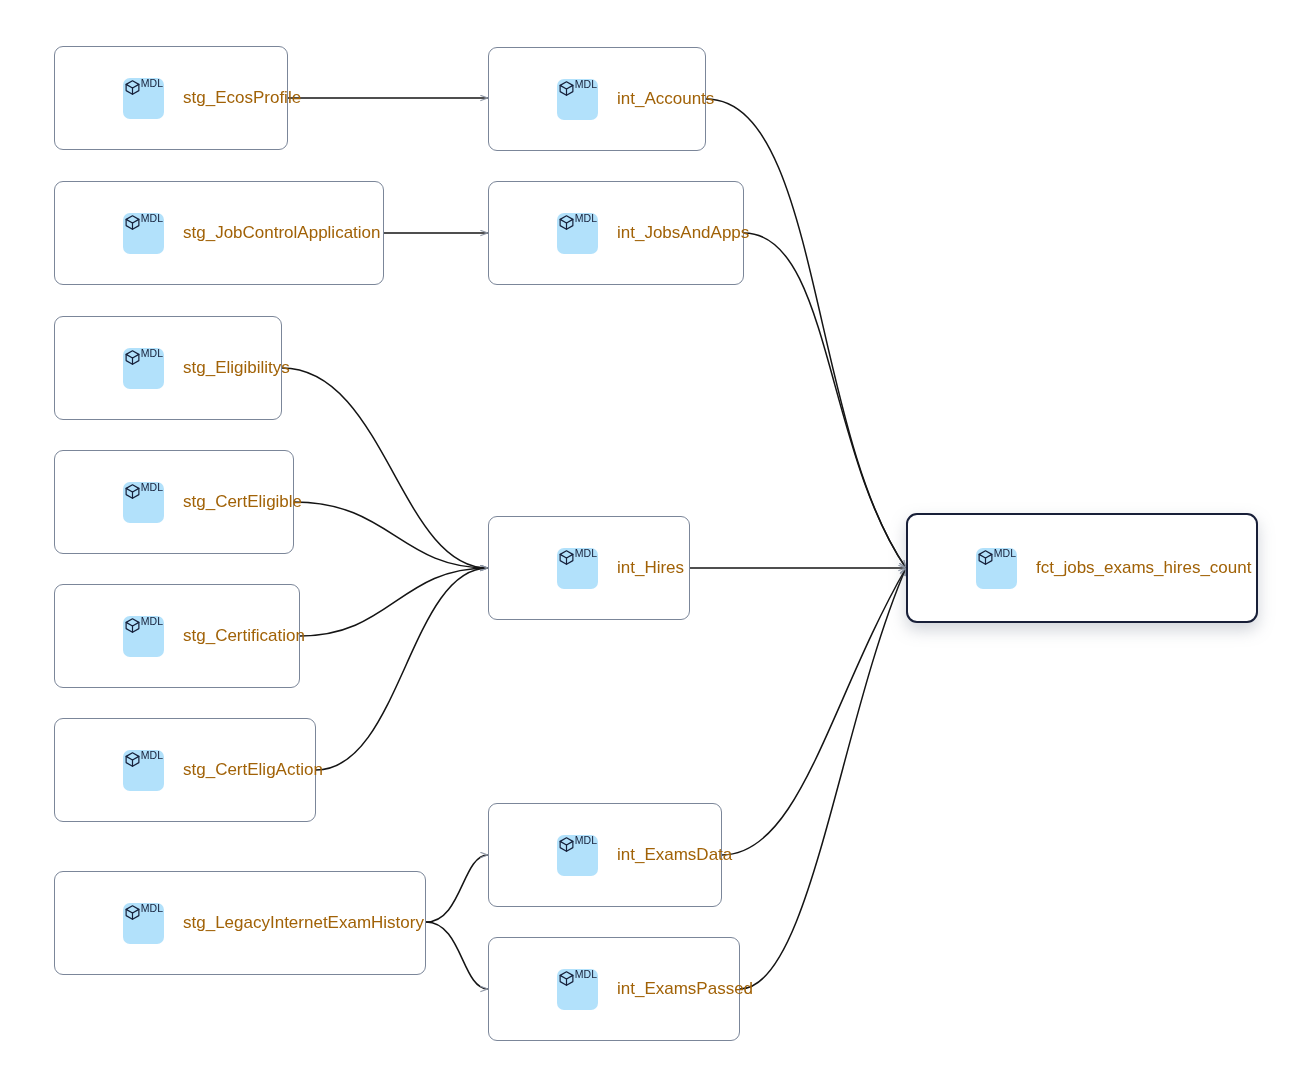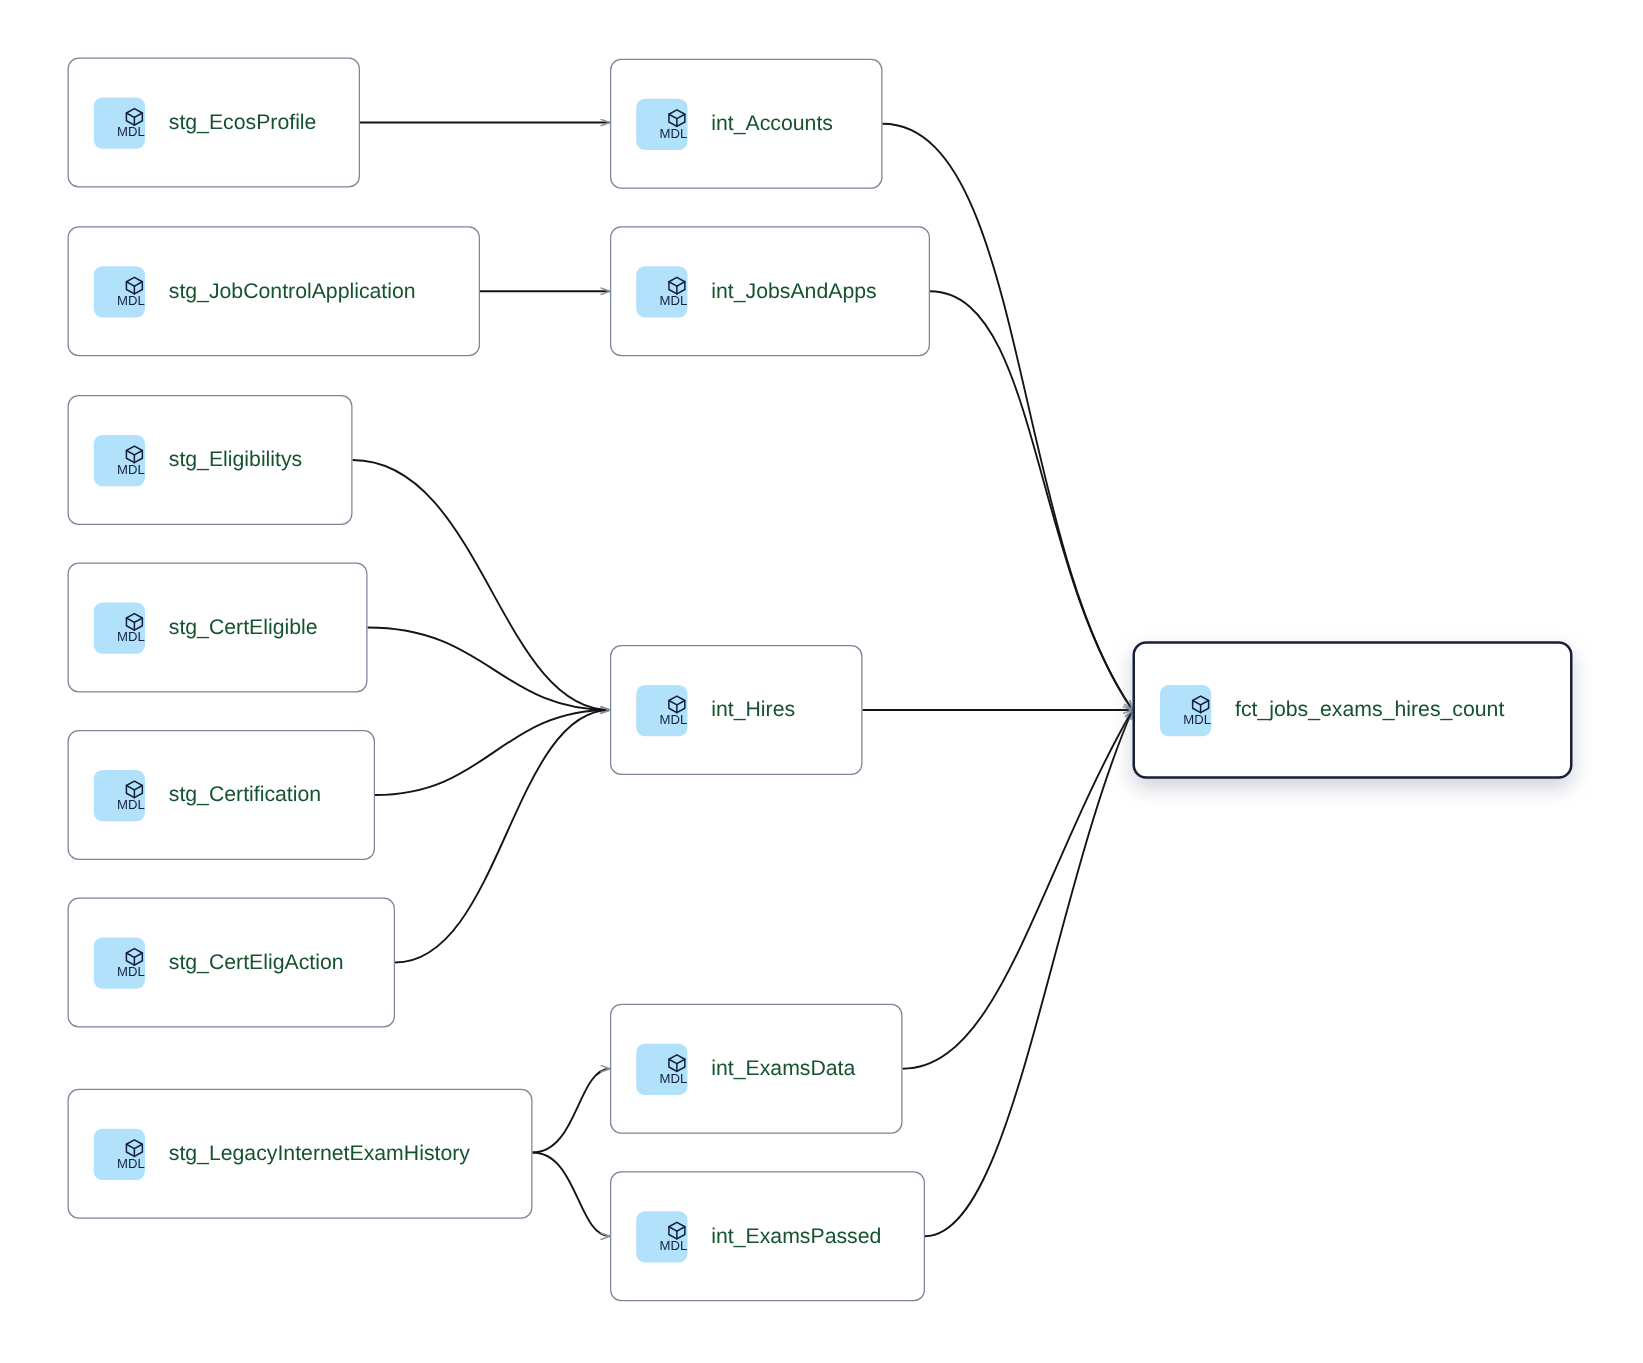--- a/index.html
+++ b/index.html
@@ -43,43 +43,44 @@
     border-radius: 11px;
     box-shadow: 0 7px 16px rgba(120, 128, 145, 0.35);
   }
   .node-icon {
     width: 41px;
     height: 41px;
     flex: 0 0 41px;
     background: #b2e1fb;
     border-radius: 7px;
     display: flex;
-    flex-direction: column;
-    align-items: flex-end;
+    flex-direction: row;
+    align-items: flex-start;
     justify-content: center;
     padding-top: 1px;
     box-sizing: border-box;
+    margin-left: 48px;
   }
   .node-icon svg {
     display: block;
     width: 17px;
     height: 17px;
   }
   .node-icon .icon-text {
     font-size: 10.5px;
     line-height: 11px;
     letter-spacing: 0.1px;
     color: #16203a;
     margin-top: -1px;
     font-family: "Liberation Sans", sans-serif;
   }
   .node-label {
     margin-left: 19px;
     font-size: 17px;
-    color: #14532d;
+    color: #a16207;
     white-space: nowrap;
     font-family: "Liberation Sans", sans-serif;
   }
 </style>
 </head>
 <body>
 
 <div id="canvas">
   <svg id="edge-layer" viewBox="0 0 1314 1090" xmlns="http://www.w3.org/2000/svg">
     <defs>

